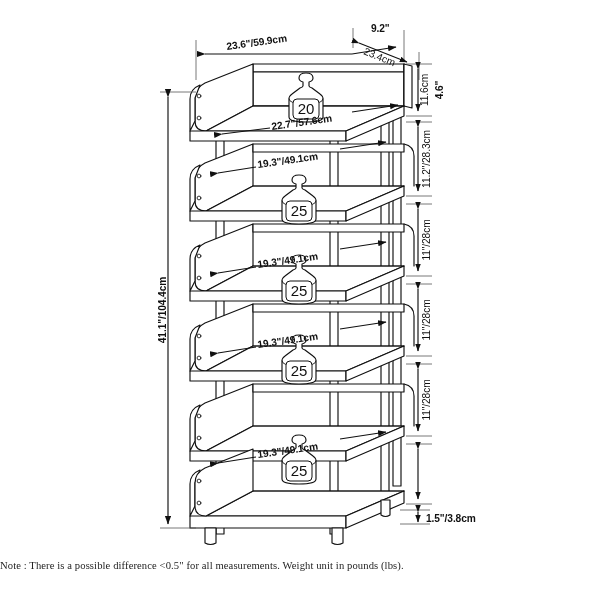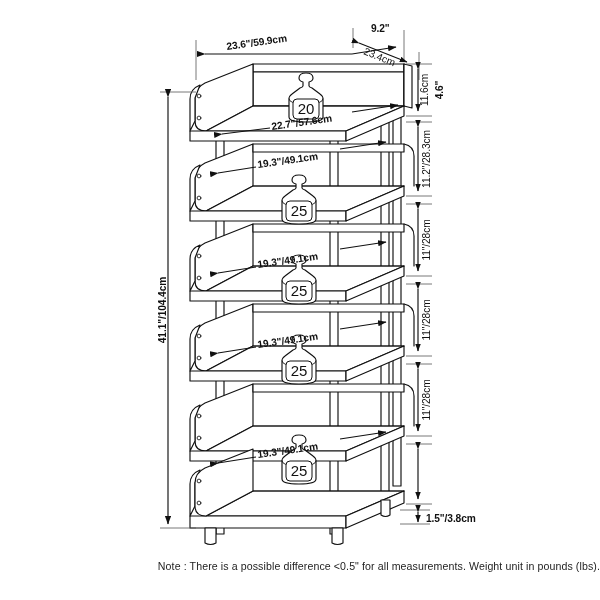--- a/index.html
+++ b/index.html
@@ -25,25 +25,25 @@
   svg.sheet {
     display: block;
     width: 600px;
     height: 600px;
   }
   .note-bar {
     position: absolute;
     left: 0;
     top: 560px;
     width: 600px;
-    text-align: right;
+    text-align: left;
     font-size: 10.6px;
     letter-spacing: 0.1px;
     color: #232323;
-    font-family: Liberation Sans, sans-serif;
+    font-family: Liberation Serif, serif;
   }
   text {
     font-family: "Liberation Sans", sans-serif;
     fill: #111111;
   }
   .dim-label {
     font-size: 10.2px;
     font-weight: bold;
     letter-spacing: -0.1px;
   }

